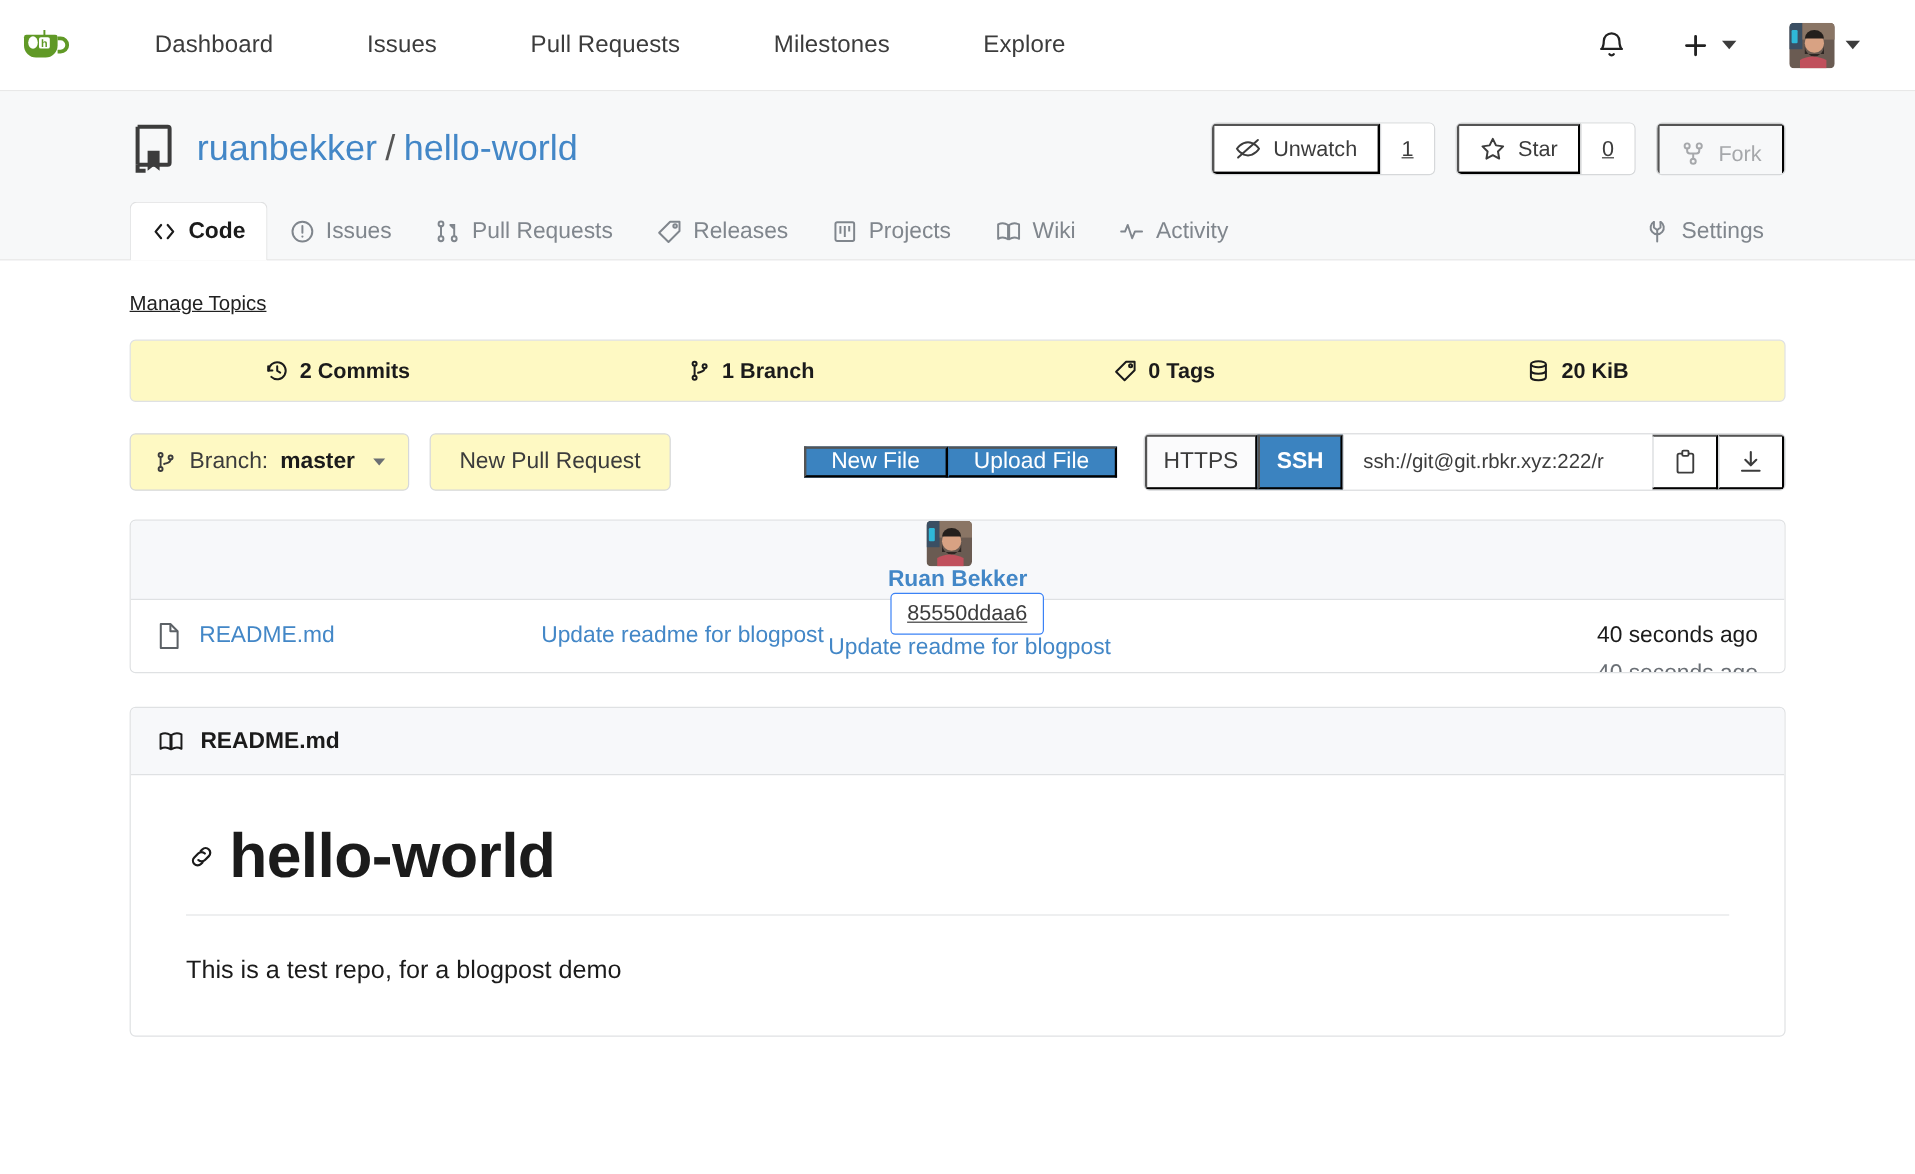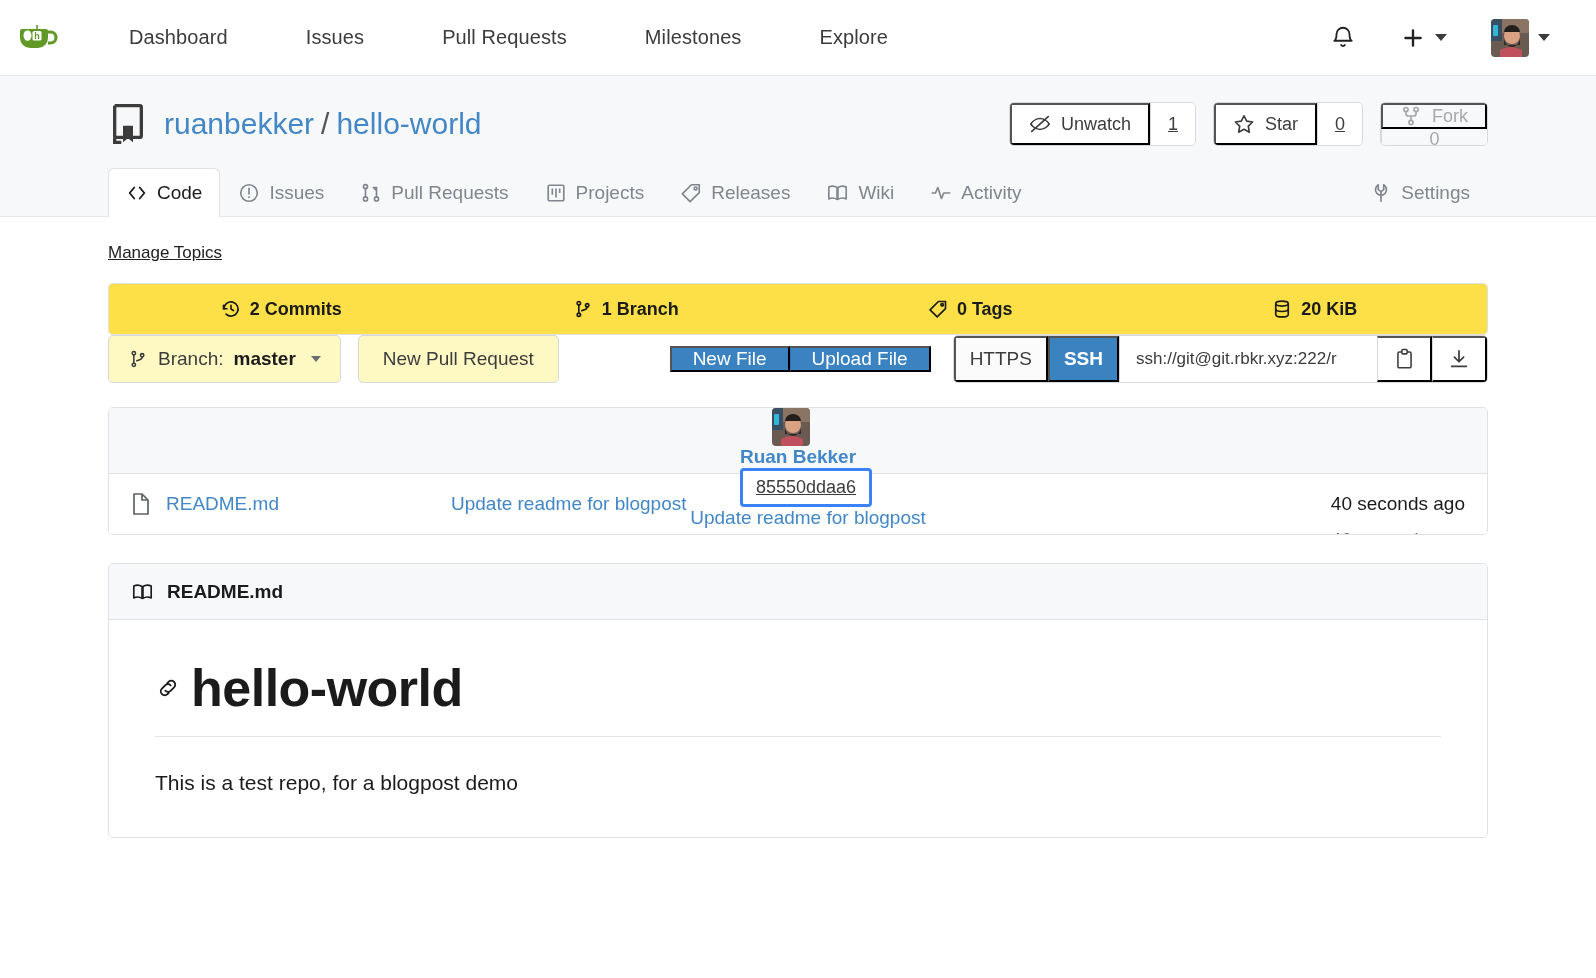--- a/index.html
+++ b/index.html
@@ -90,21 +90,21 @@
     align-items: stretch;
     border: 1px solid #d6d8da;
     border-radius: 5px;
     overflow: hidden;
     background: #fff;
     height: 44px;
   }
   .btn-group.disabled { background: #f7f8f9; flex-direction: column; }
   .bg-main {
     display: flex; align-items: center; gap: 10px;
-    padding: 0 17px;
+    padding: 12px 17px;
     font-size: 18px; color: #3c3c3c;
     background: #fff;
   }
   .btn-group.disabled .bg-main { color: #a6a8ab; background: #f7f8f9; }
   .bg-count {
     display: flex; align-items: center; justify-content: center;
     min-width: 45px;
     padding: 0 13px;
     font-size: 18px; color: #3c3c3c;
     border-left: 1px solid #d6d8da;
@@ -126,36 +126,37 @@
     text-decoration: none;
     border: 1px solid transparent;
     border-bottom: none;
     border-radius: 6px 6px 0 0;
     margin-bottom: -1px;
     white-space: nowrap;
   }
   .tab.active {
     background: #ffffff;
     color: #1b1b1b;
-    font-weight: normal;
+    font-weight: bold;
     border-color: #e0e1e2;
   }
   .tab.right { margin-left: auto; }
 
   
   .main { padding-top: 26px; }
   .repo-desc { font-size: 22px; color: #212121; margin-bottom: 13px; }
   .manage-topics { font-size: 17px; color: #212121; margin-bottom: 20px; display:inline-block; }
 
   .stats-bar {
     display: flex;
     border: 1px solid #dfe1e3;
     border-radius: 5px;
     height: 52px;
-    background: #fde047;
+    margin-bottom: 26px;
+    background: #fef9c3;
   }
   .stat {
     flex: 1;
     display: flex; align-items: center; justify-content: center;
     gap: 9px;
     font-size: 18px;
     color: #1b1b1b;
     font-weight: bold;
     text-decoration: none;
   }
@@ -248,21 +249,21 @@
   .avatar-sm {
     width: 38px; height: 38px;
     border-radius: 4px;
     overflow: hidden;
     margin-right: 15px;
     flex: 0 0 auto;
   }
   .commit-author { font-size: 19px; color: #4387c7; font-weight: bold; text-decoration: none; }
   .sha-box {
     margin-left: 16px;
-    border: 3px solid #3b82f6;
+    border: 1px solid #3b82f6;
     border-radius: 4px;
     padding: 6px 13px;
     font-size: 18px;
     color: #3c3c3c;
     background: #fff;
   }
   .commit-msg { margin-left: 20px; font-size: 19px; color: #4387c7; text-decoration: none; }
   .time-ago { margin-left: auto; font-size: 19px; color: #6a6f75; }
 
   .file-row {
@@ -461,35 +462,35 @@
               <circle cx="18" cy="18.5" r="2.2"></circle>
             <path d="M6 7.2v9.1M18 16.3V9.5L14.5 6M14.5 6h3.5V9.5"></path>
           </svg>
         </span>
         <span>Pull Requests</span>
       </a>
 
       <a class="tab" href="#">
         <span>
           <svg width="22" height="22" viewBox="0 0 24 24" fill="none" stroke="#80868d" stroke-width="1.8" stroke-linejoin="round">
+            <path d="M12.5 3H21v8.5L11 21.5 2.5 13z"></path>
+              <circle cx="17" cy="7" r="1.6"></circle>
+          </svg>
+        </span>
+        <span>Releases</span>
+      </a>
+
+      <a class="tab" href="#">
+        <span>
+          <svg width="22" height="22" viewBox="0 0 24 24" fill="none" stroke="#80868d" stroke-width="1.8" stroke-linejoin="round">
             <rect x="3.5" y="3.5" width="17" height="17" rx="1.5"></rect>
             <path d="M8 7v7M12 7v10M16 7v5"></path>
           </svg>
         </span>
         <span>Projects</span>
-      </a>
-
-      <a class="tab" href="#">
-        <span>
-          <svg width="22" height="22" viewBox="0 0 24 24" fill="none" stroke="#80868d" stroke-width="1.8" stroke-linejoin="round">
-            <path d="M12.5 3H21v8.5L11 21.5 2.5 13z"></path>
-              <circle cx="17" cy="7" r="1.6"></circle>
-          </svg>
-        </span>
-        <span>Releases</span>
       </a>
 
       <a class="tab" href="#">
         <span>
           <svg width="23" height="22" viewBox="0 0 24 24" fill="none" stroke="#80868d" stroke-width="1.8" stroke-linejoin="round">
             <path d="M2.5 5.5c3-1.5 6-1.5 9 .5v13c-3-2-6-2-9-.5z"></path>
             <path d="M21.5 5.5c-3-1.5-6-1.5-9 .5v13c3-2 6-2 9-.5z"></path>
           </svg>
         </span>
         <span>Wiki</span>

